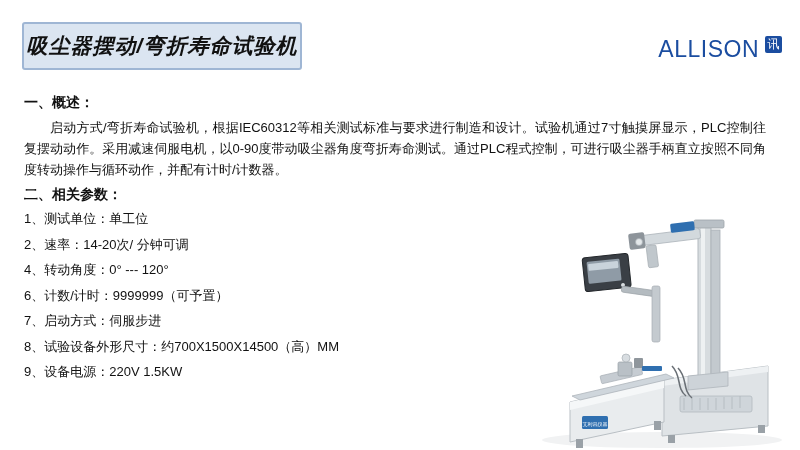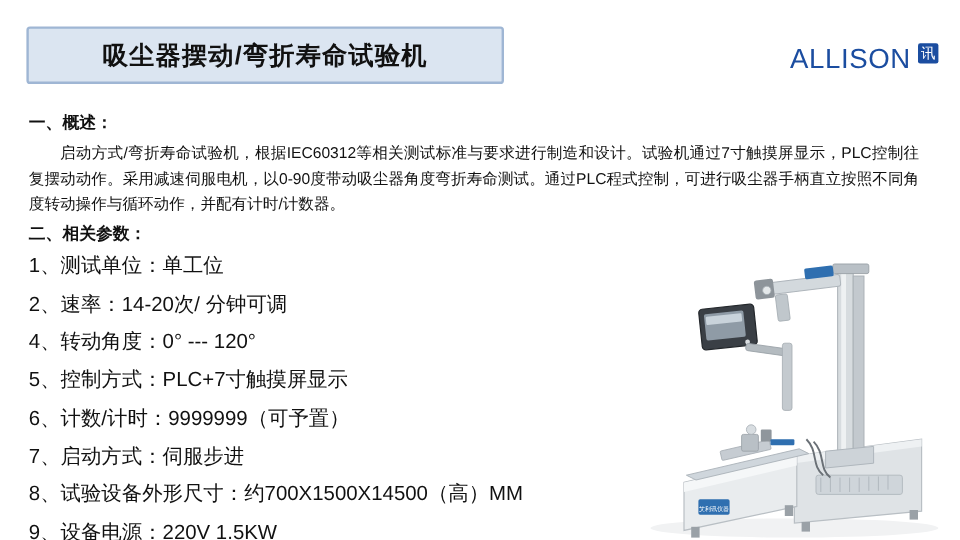--- a/index.html
+++ b/index.html
@@ -10,25 +10,25 @@
     font-family: "Liberation Sans", sans-serif;
     color: #1a1a1a;
     overflow: hidden;
     position: relative;
   }
 
   
   .title-box {
     position: absolute;
     left: 22px; top: 22px;
-    width: 398px; height: 48px;
+    width: 280px; height: 48px;
     background: #dbe5f1;
     border: 2px solid #9fb6d4;
     border-radius: 3px;
-    display: flex; align-items: center; justify-content: center;
+    display: flex; align-items: center; justify-content: center; font-style: italic;
   }
   .title-text {
     font-size: 21px;
     font-weight: bold;
     color: #111;
     letter-spacing: 1px;
     white-space: nowrap;
   }
 
   .brand {
@@ -86,21 +86,21 @@
     color: #111;
     width: 742px;
   }
   .sec-head-2 { margin-top: 2px; }
   .spec-list {
     list-style: none;
     margin: 2px 0 0 0;
     padding: 0;
   }
   .spec-list li {
-    font-size: 17px;
+    font-size: 13px;
     line-height: 1.54;
     margin-bottom: 5.5px;
     color: #111;
     white-space: nowrap;
   }
   .spec-list li .num { display: inline-block; min-width: 20px; }
 
   
   .photo {
     position: absolute;
@@ -122,21 +122,20 @@
 </div>
 
 <div class="content">
   <p class="sec-head">一、概述：</p>
   <p class="para">启动方式/弯折寿命试验机，根据IEC60312等相关测试标准与要求进行制造和设计。试验机通过7寸触摸屏显示，PLC控制往复摆动动作。采用减速伺服电机，以0-90度带动吸尘器角度弯折寿命测试。通过PLC程式控制，可进行吸尘器手柄直立按照不同角度转动操作与循环动作，并配有计时/计数器。</p>
   <p class="sec-head sec-head-2">二、相关参数：</p>
   <ul class="spec-list">
     <li><span class="num">1、</span><span>测试单位：单工位</span></li>
     <li><span class="num">2、</span><span>速率：14-20次/ 分钟可调</span></li>
     <li><span class="num">4、</span><span>转动角度：0°  ---  120°</span></li>
-    <li><span class="num">5、</span><span>控制方式：PLC+7寸触摸屏显示</span></li>
     <li><span class="num">6、</span><span>计数/计时：9999999（可予置）</span></li>
     <li><span class="num">7、</span><span>启动方式：伺服步进</span></li>
     <li><span class="num">8、</span><span>试验设备外形尺寸：约700X1500X14500（高）MM</span></li>
     <li><span class="num">9、</span><span>设备电源：220V  1.5KW</span></li>
   </ul>
 </div>
 
 <div class="photo">
   <svg width="270" height="260" viewBox="0 0 270 260" xmlns="http://www.w3.org/2000/svg">
 

